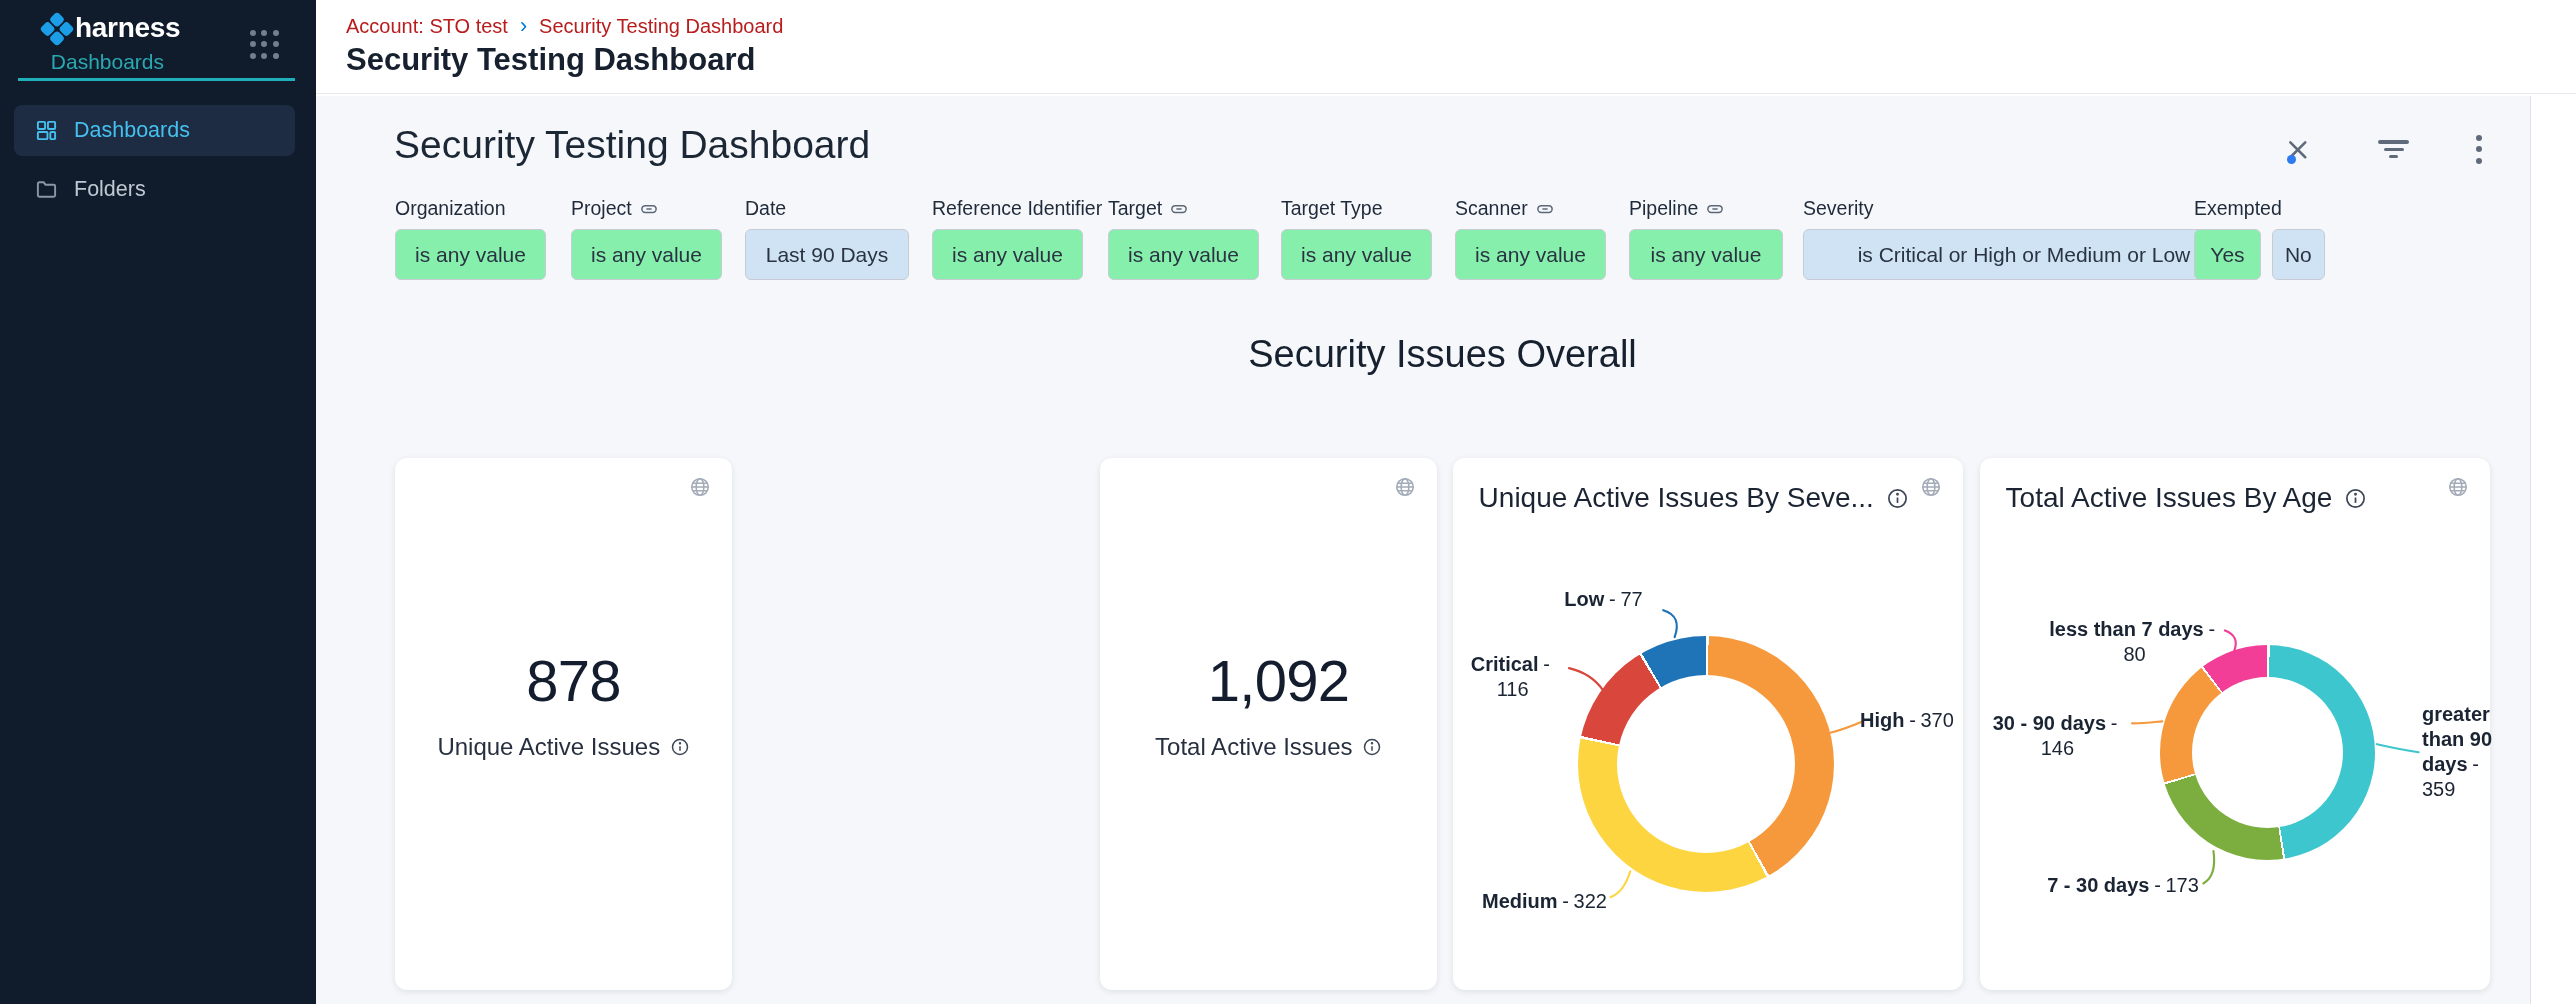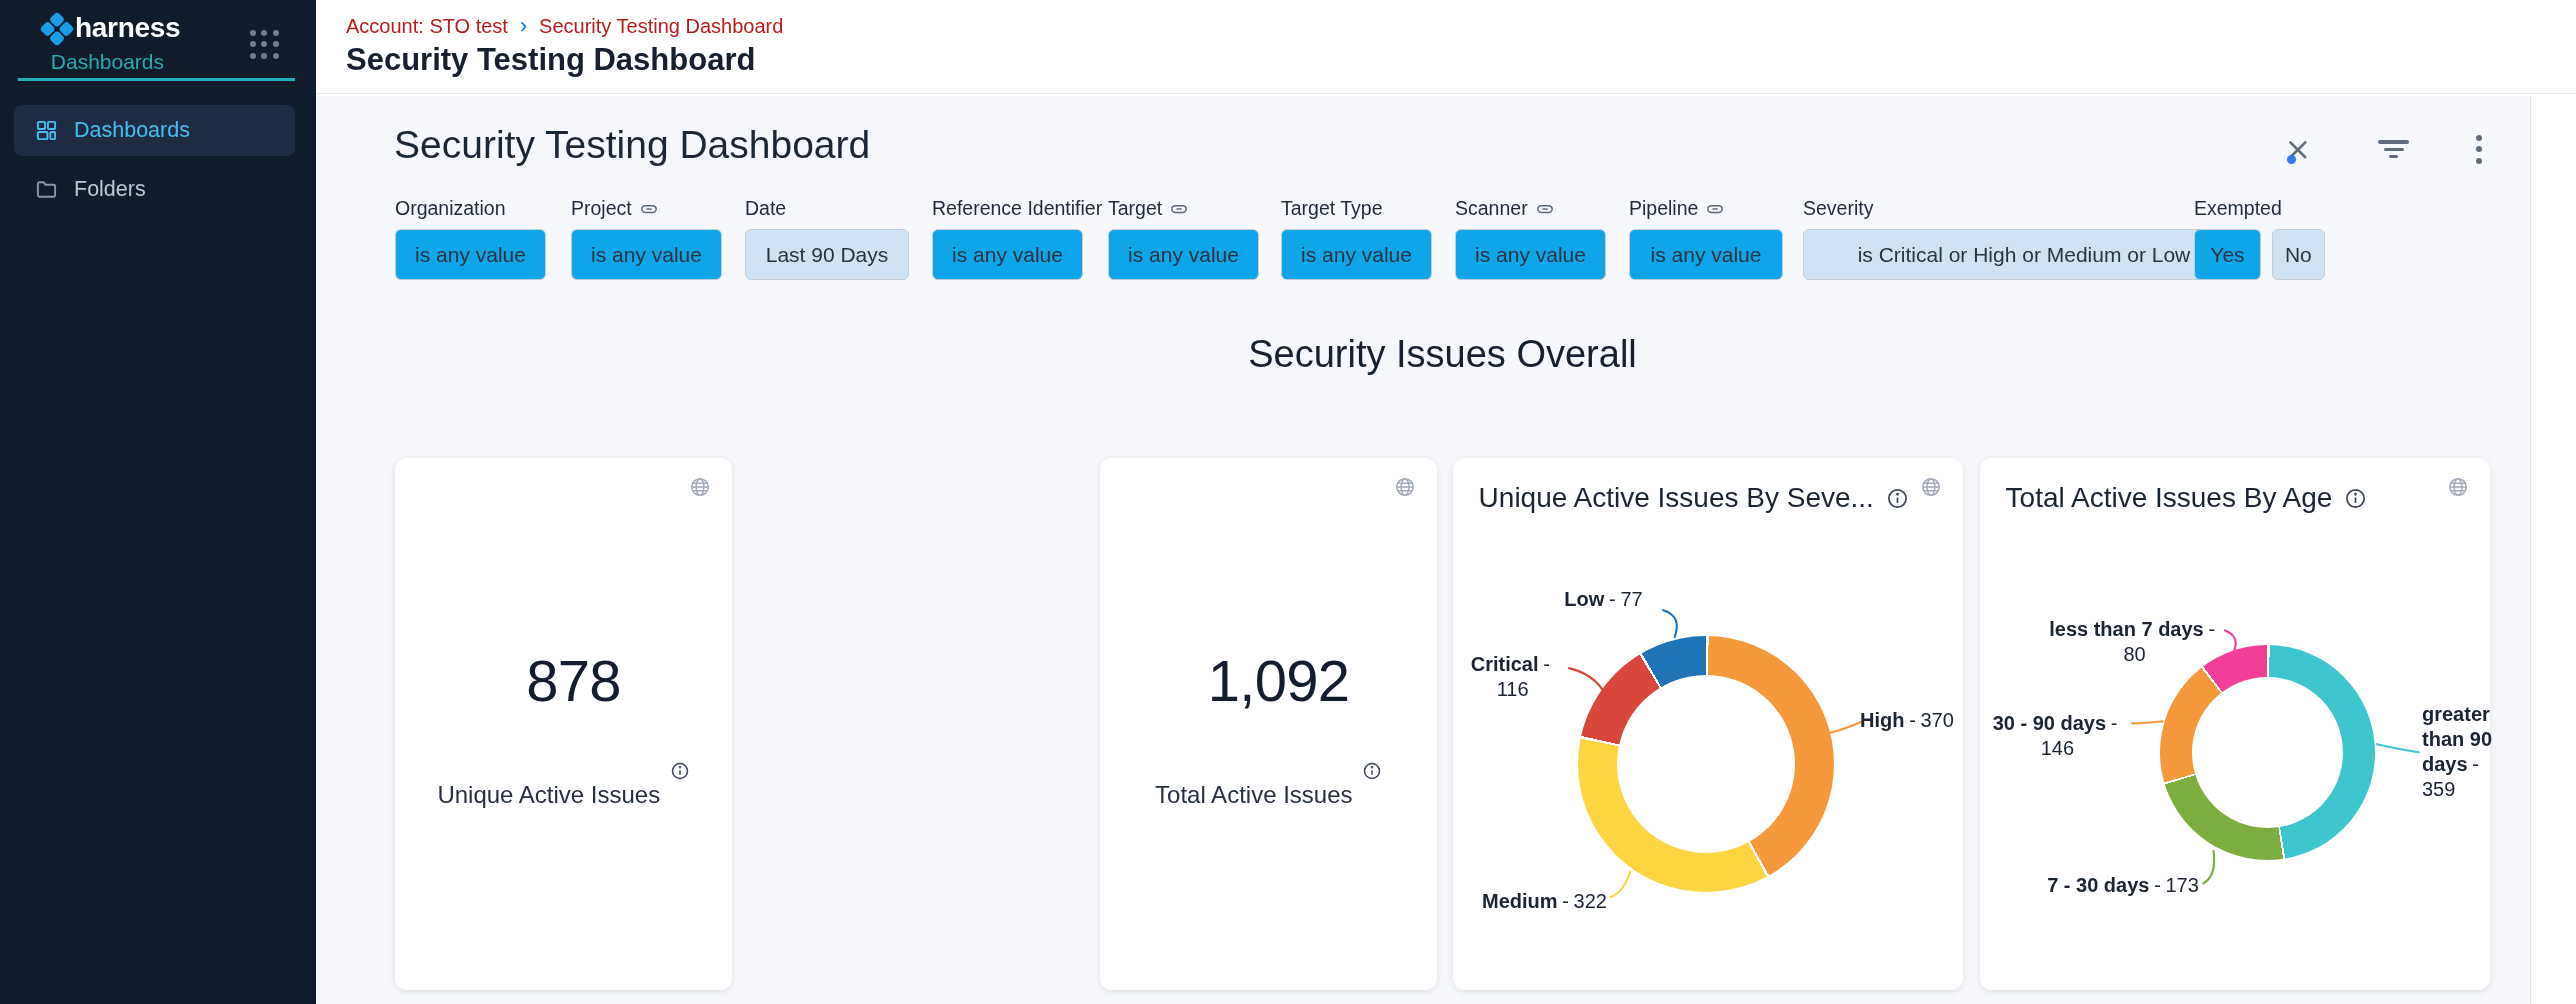--- a/index.html
+++ b/index.html
@@ -51,21 +51,21 @@
   .funnel i:nth-child(2) { width: 20px; }
   .funnel i:nth-child(3) { width: 8.8px; }
   .kebab i { display: block; width: 6px; height: 6px; border-radius: 50%; background: #5F6B7A; margin: 5.4px auto 0; }
   .kebab i:first-child { margin-top: 0; }
   .cursordot { position: absolute; left: 1971px; top: 59px; width: 8.8px; height: 8.8px; border-radius: 50%; background: #2F7BF0; }
   
   .filter { position: absolute; top: 101px; }
   .flabel { display: flex; align-items: center; gap: 8px; font-size: 19.5px; color: #1F2A3A; height: 23px; }
   .fbox {
     margin-top: 9.4px; height: 51px; border: 1.3px solid #C7CCD4; border-radius: 6px;
-    background: #0ea5e9; display: flex; align-items: center; justify-content: center;
+    background: #86efac; display: flex; align-items: center; justify-content: center;
     font-size: 21px; color: #2A3342; cursor: pointer; padding: 0 13.5px; white-space: nowrap;
   }
   .fbox.active { background: #CFE3F5; }
   .f1 { left: 79px; }  .f1 .fbox { width: 151px; }
   .f2 { left: 255px; }  .f2 .fbox { width: 151px; }
   .f3 { left: 429px; }  .f3 .fbox { width: 164px; }
   .f4 { left: 616px; }  .f4 .fbox { width: 151px; }
   .f5 { left: 792px; } .f5 .fbox { width: 151px; }
   .f6 { left: 965px; } .f6 .fbox { width: 151px; }
   .f7 { left: 1139px; } .f7 .fbox { width: 151px; }
@@ -87,21 +87,21 @@
   }
   .card.c1 { left: 79px;  width: 337px; }
   .card.c2 { left: 431px;  width: 337px; }
   .card.c3 { left: 784px; width: 337px; }
   .card.c4 { left: 1137px; width: 510px; }
   .card.c5 { left: 1664px; width: 510px; padding-left: 48px; }
   .tileglobe { position: absolute; right: 21.5px; top: 17.5px; }
   .statwrap { position: absolute; left: 0; top: 0; width: 100%; height: 100%; display: flex; flex-direction: column; align-items: center; padding-top: 194px; }
   .statnum { font-size: 58px; font-weight: 400; color: #131D2E; letter-spacing: -0.7px; line-height: 1; margin-left: 20px; }
   .statlabelrow { margin-top: 23px; display: flex; align-items: center; gap: 9.4px; }
-  .statlabel { font-size: 24px; color: #273040; margin-top: 48px; }
+  .statlabel { font-size: 24px; color: #273040; }
   .cardtitlerow { position: absolute; left: 25.6px; top: 24px; display: flex; align-items: center; gap: 12px; }
   .cardtitle { font-size: 28px; color: #1A2433; }
   
   .donut { position: absolute; border-radius: 50%; }
   .donut .hole { position: absolute; background: #FFFFFF; border-radius: 50%; }
   .c4 .donut { left: 125px; top: 178px; width: 256px; height: 256px; }
   .c4 .donut .hole { left: 39px; top: 39px; width: 178px; height: 178px; }
   .c5 .donut { left: 180px; top: 187px; width: 215px; height: 215px; }
   .c5 .donut .hole { left: 32px; top: 32px; width: 151px; height: 151px; }
   .dlabel { position: absolute; font-size: 20px; color: #1A2433; line-height: 1.25; }

